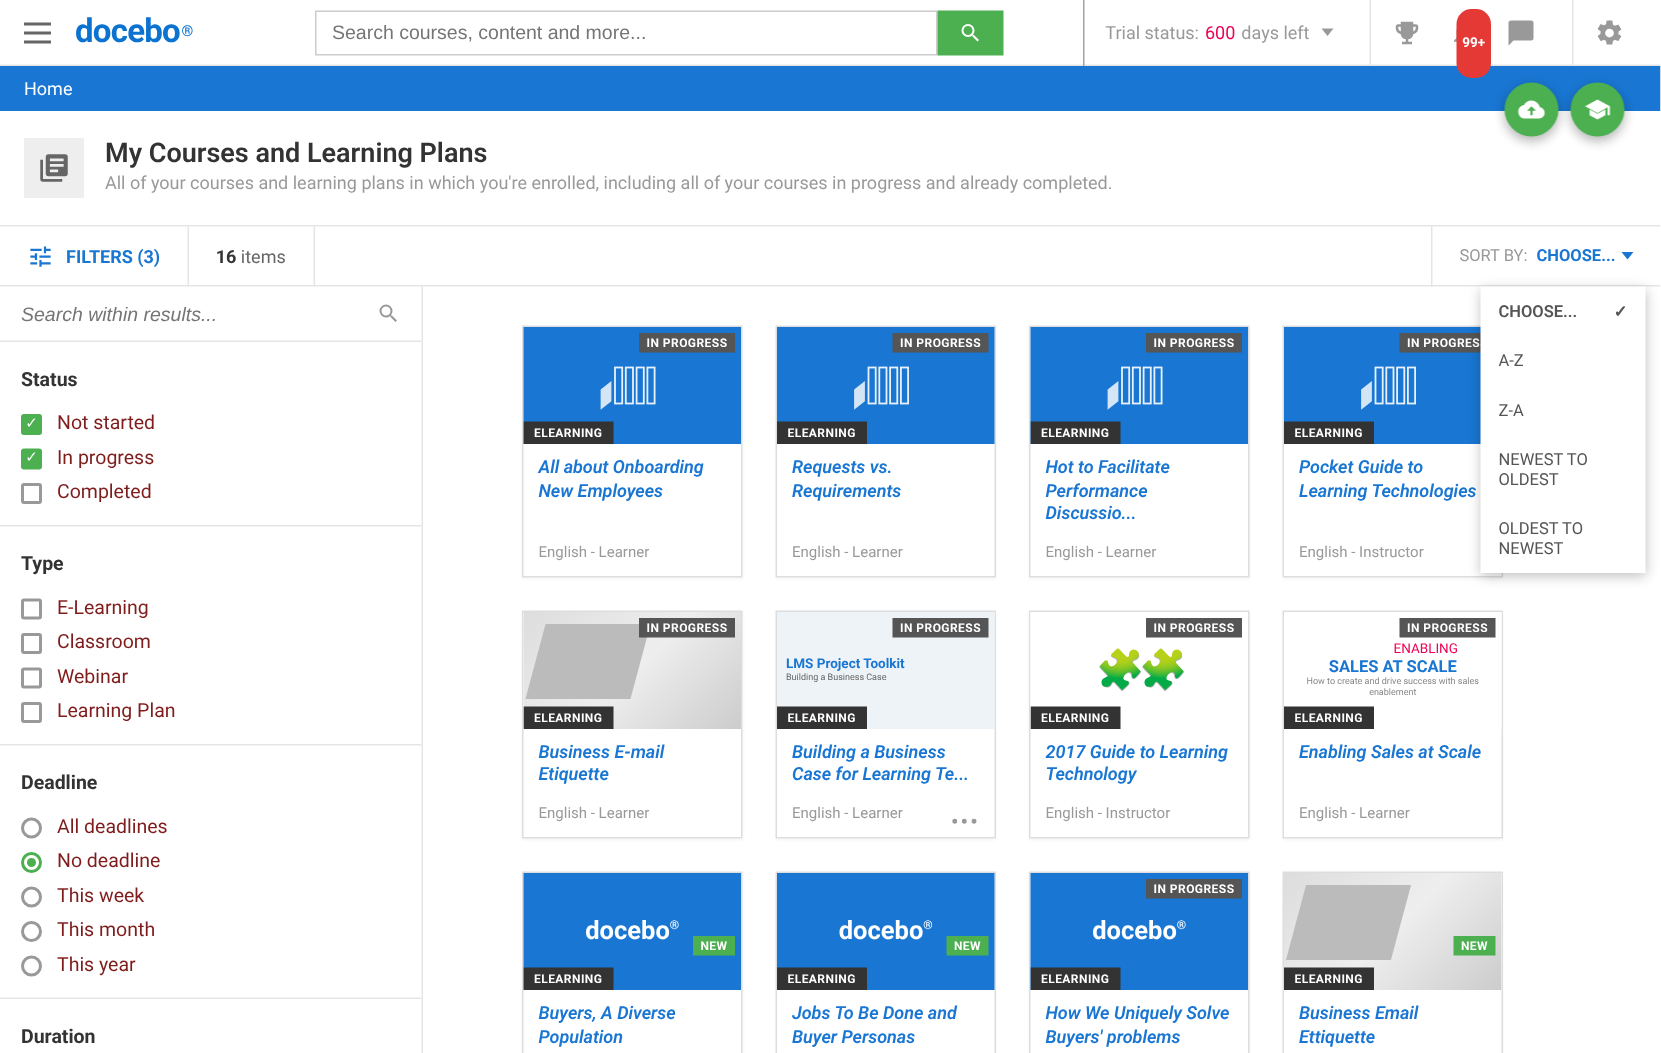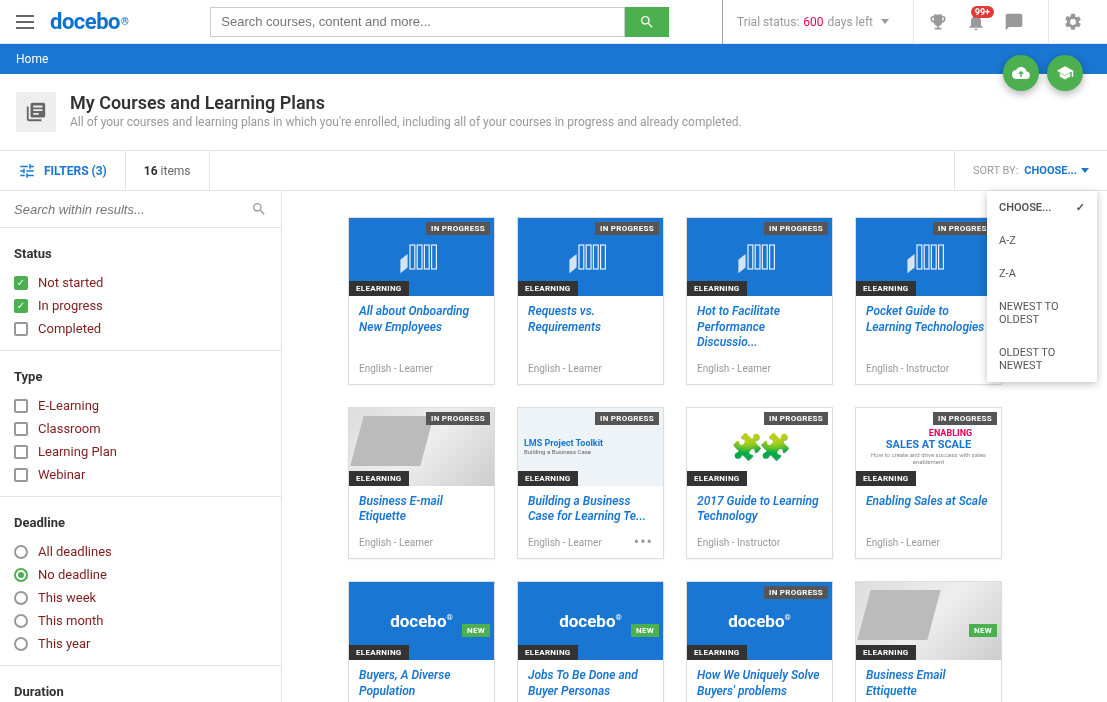--- a/index.html
+++ b/index.html
@@ -14,21 +14,21 @@
 .searchwrap { display:flex; margin-left: 72px; }
 .search-input { width: 415px; height: 30px; border:1px solid #ccc; padding: 0 10px; font-size:13px; outline:none; }
 .search-btn { width: 44px; height:30px; background:#4caf50; border:none; display:flex; align-items:center; justify-content:center; cursor:pointer; }
 .search-btn svg { fill:#fff; width:16px; height:16px; }
 .spacer { flex:1; }
 .trial { color:#999; font-size:12px; display:flex; align-items:center; gap:4px; padding:0 14px; border-left:1px solid #a3a3a3; height:44px; }
 .trial .days { color:#e05; }
 .topicons { display:flex; align-items:center; gap:18px; padding:0 14px; height:44px; border-left:1px solid #e5e5e5;}
 .topicons .icn { width:20px; height:20px; display:flex; align-items:center; justify-content:center; position:relative; }
 .topicons svg { fill:#999; width:20px; height:20px; }
-.badge { position:absolute; top:-6px; right:-8px; background:#e53935; color:#fff; border-radius:10px; font-size:9px; padding:1px 4px; font-weight:700;}
+.badge { position:absolute; top:-6px; right:-8px; background:#e53935; color:#fff; border-radius:10px; font-size:9px; padding:18px 4px; font-weight:700;}
 .gearwrap { padding:0 14px; border-left:1px solid #e5e5e5; height:44px; display:flex; align-items:center; }
 .breadcrumb-bar { background:#1976d2; height:30px; display:flex; align-items:center; padding:0 16px; }
 .breadcrumb-bar a { color:#fff; font-size:12px; text-decoration:none; }
 .page-header { display:flex; align-items:flex-start; gap:14px; padding:18px 16px; border-bottom:1px solid #e5e5e5; }
 .page-icon { width:40px; height:40px; background:#eee; display:flex; align-items:center; justify-content:center; }
 .page-icon svg { fill:#666; width:22px; height:22px; }
 .page-title { font-size:18px; font-weight:600; color:#333; }
 .page-sub { font-size:12px; color:#999; margin-top:2px; }
 .toolbar { display:flex; align-items:center; height:40px; border-bottom:1px solid #e5e5e5; position:relative; }
 .toolbar .cell { padding:0 18px; height:40px; display:flex; align-items:center; border-right:1px solid #e5e5e5; }
@@ -63,27 +63,27 @@
 .thumb.laptop { background:#f0f0f0; }
 .thumb.puzzle { background:#fff; }
 .thumb.enabling { background:#fff; flex-direction:column; }
 .thumb.docebo { background:#1976d2; color:#fff; font-weight:700; font-size:17px; }
 .thumb.toolkit { background:#eef3f7; font-size:8px; color:#333; flex-direction:column; align-items:flex-start; padding:4px 6px; }
 .statuslbl { position:absolute; top:4px; right:4px; background:#555; color:#fff; font-size:8px; font-weight:700; padding:2px 5px; letter-spacing:0.3px; }
 .statuslbl.new { background:#4caf50;margin-top:38px; }
 .typelbl { position:absolute; bottom:0; left:0; background:#333; color:#fff; font-size:8px; font-weight:700; padding:3px 7px; letter-spacing:0.3px; }
 .cbody { padding:8px 10px 6px; flex:1;font-style:italic; }
 .ctitle { color:#1976d2; font-size:12px; font-weight:600; line-height:1.3; }
-.cfoot { padding:6px 10px 10px; font-size:10px; color:#999; display:flex; justify-content:space-between; align-items:center; }
+.cfoot { padding:6px 10px 10px; font-size:10px; color:#999; display:flex; justify-content:space-between; align-items:flex-end; }
 .dots { font-size:16px; color:#999; line-height:0; letter-spacing:1px; cursor:pointer; }
 .fab { position:fixed; width:36px; height:36px; border-radius:50%; background:#4caf50; display:flex; align-items:center; justify-content:center; box-shadow:0 3px 8px rgba(0,0,0,0.3); cursor:pointer; }
 .fab svg { fill:#fff; width:18px; height:18px; }
 .fab.upload { top:55px; right:68px; }
 .fab.grad { top:55px; right:24px; }
-.enabling-t1 { color:#e05; font-weight:700; font-size:9px;padding-left:44px; }
+.enabling-t1 { color:#e05; font-weight:400; font-size:9px;padding-left:44px; }
 .enabling-t2 { color:#1976d2; font-weight:700; font-size:11px; }
 .enabling-t3 { color:#888; font-size:6px; text-align:center; }
 .toolkit-t { font-weight:700; font-size:9px; color:#1976d2; }
 .toolkit-s { font-size:6px; color:#666; }
 .toolkit-logo { position:absolute; top:4px; right:6px; font-size:7px; color:#1976d2; font-weight:700;}
 .laptop-gfx { width:100%; height:100%; background:linear-gradient(135deg,#ddd 0%,#eee 50%,#ccc 100%); position:relative; }
 .laptop-gfx::after { content:""; position:absolute; left:8px; top:8px; width:70px; height:50px; background:#bbb; transform:skewX(-15deg);}
 .puzzle-gfx { font-size:26px; letter-spacing:-4px; }
 </style>
 </head>
@@ -212,25 +212,25 @@
           <div class="fitem">
             <span class="cb"></span>
             <span>E-Learning</span>
           </div>
           <div class="fitem">
             <span class="cb"></span>
             <span>Classroom</span>
           </div>
           <div class="fitem">
             <span class="cb"></span>
+            <span>Webinar</span>
+          </div>
+          <div class="fitem">
+            <span class="cb"></span>
             <span>Learning Plan</span>
-          </div>
-          <div class="fitem">
-            <span class="cb"></span>
-            <span>Webinar</span>
           </div>
         </div>
     </div>
     <div class="fsection">
       <h4>Deadline</h4>
       <div id="deadline-items">
           <div class="fitem">
             <span class="rb"></span>
             <span>All deadlines</span>
           </div>

